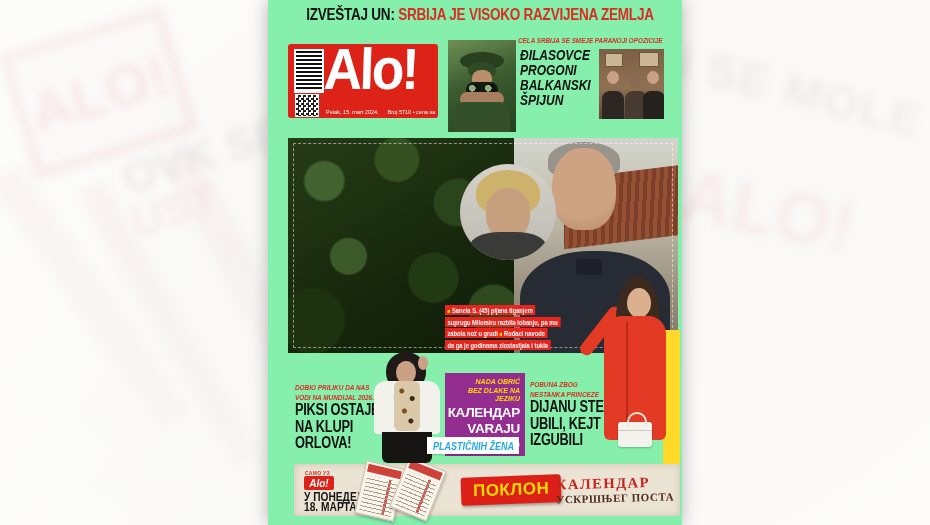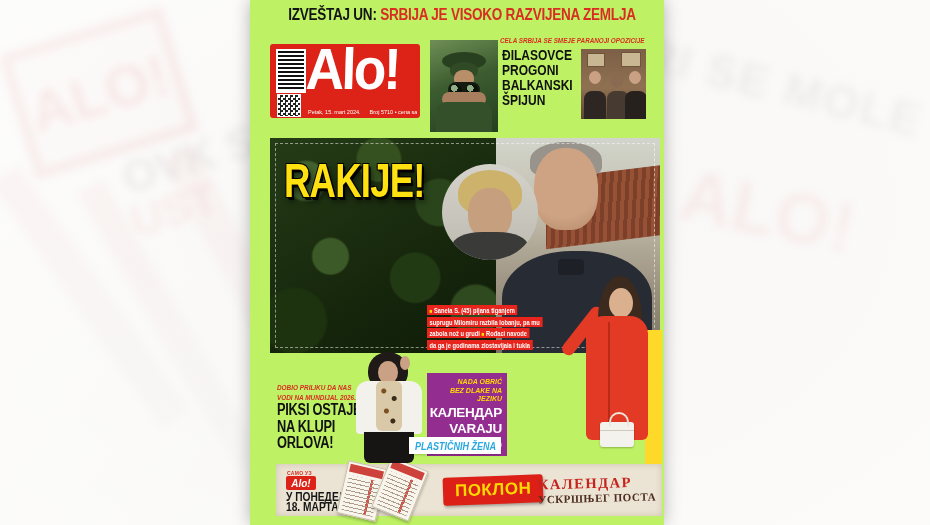--- a/index.html
+++ b/index.html
@@ -19,21 +19,21 @@
   .frag-rightdark{left:660px;top:80px;font-size:46px;color:rgba(105,98,92,.35);transform:rotate(14deg);letter-spacing:2px;}
   .frag-rightred{left:700px;top:190px;font-size:72px;color:rgba(210,85,78,.30);transform:rotate(12deg);}
   .strip1,.strip2,.strip3{position:absolute;background:linear-gradient(90deg,rgba(215,120,115,.22),rgba(190,185,180,.22));}
   .strip1{left:-40px;top:300px;width:300px;height:34px;transform:rotate(55deg);}
   .strip2{left:30px;top:330px;width:320px;height:30px;transform:rotate(60deg);}
   .strip3{left:110px;top:300px;width:330px;height:36px;transform:rotate(62deg);}
   .bg-veil{position:absolute;inset:0;background:
       radial-gradient(ellipse at 50% 40%,rgba(255,255,255,.55),rgba(255,255,255,.75));}
 
   
-  .page{position:absolute;left:250px;top:0;width:414px;height:525px;background:#bef264;
+  .page{position:absolute;left:268px;top:0;width:414px;height:525px;background:#86efac;
       box-shadow:0 0 16px rgba(0,0,0,.28);z-index:1;}
   .cx{display:inline-block;transform:scaleX(.8);transform-origin:0 50%;white-space:nowrap;}
   .cxc{display:inline-block;transform:scaleX(.82);transform-origin:50% 50%;white-space:nowrap;}
 
   .top-strap{position:absolute;left:0;top:5px;width:100%;text-align:center;font-weight:900;font-size:16.5px;letter-spacing:-.3px;}
   .th-black{color:#141414;}
   .th-red{color:#d92d23;}
 
   
   .logo-box{position:absolute;left:20px;top:44px;width:150px;height:74px;background:#dd2318;border-radius:3px;}
@@ -52,21 +52,21 @@
   .binoc-hat:after{content:'';position:absolute;left:8px;top:10px;width:28px;height:16px;background:#2f4a24;border-radius:50% 50% 40% 40%;}
   .binoc-face{position:absolute;left:24px;top:30px;width:20px;height:18px;background:#b98f6a;border-radius:45%;}
   .binoc-lens{position:absolute;left:18px;top:42px;width:32px;height:16px;background:#141c12;border-radius:8px;}
   .binoc-lens:before,.binoc-lens:after{content:'';position:absolute;top:2px;width:12px;height:12px;border-radius:50%;
       background:radial-gradient(circle at 35% 35%,#8fae86 0 30%,#0c120a 32%);}
   .binoc-lens:before{left:2px;} .binoc-lens:after{right:2px;}
   .binoc-hands{position:absolute;left:12px;top:52px;width:44px;height:14px;background:#a87f5e;border-radius:8px;}
   .binoc-body{position:absolute;left:6px;top:62px;width:56px;height:30px;background:#33502a;border-radius:10px 10px 0 0;}
 
   .tr-kicker{position:absolute;left:250px;top:36px;color:#d92d23;font-style:italic;font-weight:900;font-size:7.2px;}
-  .tr-headline{position:absolute;left:252px;top:47px;font-weight:900;font-size:15px;line-height:15px;color:#101010;}
+  .tr-headline{position:absolute;left:252px;top:47px;font-weight:900;font-size:15px;line-height:15px;color:#101010;font-style:italic;}
 
   .ph-group{left:331px;top:49px;width:65px;height:70px;background:linear-gradient(180deg,#7c5f46 0%,#8f7152 55%,#5f4632 100%);}
   .gp-frame{position:absolute;background:#c9b693;border:1px solid #6e5538;}
   .gp-f1{left:6px;top:4px;width:16px;height:12px;} .gp-f2{left:40px;top:3px;width:18px;height:13px;}
   .gp-head{position:absolute;width:12px;height:13px;border-radius:50%;background:#caa184;}
   .gp-h1{left:8px;top:22px;} .gp-h2{left:30px;top:26px;background:#8a6a50;} .gp-h3{left:48px;top:22px;}
   .gp-body{position:absolute;bottom:0;width:22px;height:28px;border-radius:8px 8px 0 0;background:#2e2622;}
   .gp-b1{left:3px;} .gp-b2{left:26px;background:#473a30;} .gp-b3{left:44px;background:#27211d;}
 
   
@@ -233,21 +233,20 @@
     <div class="main-block">
       <div class="foliage"></div>
       <div class="man">
         <div class="man-roof"></div>
         <div class="man-hair"></div>
         <div class="man-face"></div>
         <div class="man-shirt"></div>
         <div class="man-collar"></div>
       </div>
       <div class="mb-headline">
-        <div><span class="cx">RAKIJE!</span></div>
       </div>
       <div class="circle-photo">
         <div class="cw-hair"></div>
         <div class="cw-face"></div>
         <div class="cw-top"></div>
       </div>
       <div class="subhead">
         <div class="sh-line"><span class="sh-bg"><span class="bullet">■</span> <span>Sanela S. (45) pijana tiganjem</span></span></div>
         <div class="sh-line"><span class="sh-bg"><span>suprugu Milomiru razbila lobanju, pa mu</span></span></div>
         <div class="sh-line"><span class="sh-bg"><span>zabola nož u grudi</span> <span class="bullet">■</span> <span>Rođaci navode</span></span></div>
@@ -277,20 +276,27 @@
     <div class="purple-box">
       <div class="pb-kicker">NADA OBRIĆ</div>
       <div class="pb-kicker">BEZ DLAKE NA JEZIKU</div>
       <div class="pb-head">КАЛЕНДАР</div>
       <div class="pb-head">VARAJU ZBOG</div>
     </div>
     <div class="cyan-strip">
       <span class="cxc">PLASTIČNIH ŽENA</span>
     </div>
 
+    <div class="teaser-right">
+      <div class="kicker-red"><span class="cx">POBUNA ZBOG</span></div>
+      <div class="kicker-red"><span class="cx">NESTANKA PRINCEZE</span></div>
+      <div class="head-black"><span class="cx">DIJANU STE</span></div>
+      <div class="head-black"><span class="cx">UBILI, KEJT</span></div>
+      <div class="head-black"><span class="cx">IZGUBILI</span></div>
+    </div>
 
     <div class="kate">
       <div class="kate-arm"></div>
       <div class="kate-hair"></div>
       <div class="kate-face"></div>
       <div class="kate-coat"></div>
       <div class="kate-placket"></div>
       <div class="kate-bag"></div>
     </div>
 

